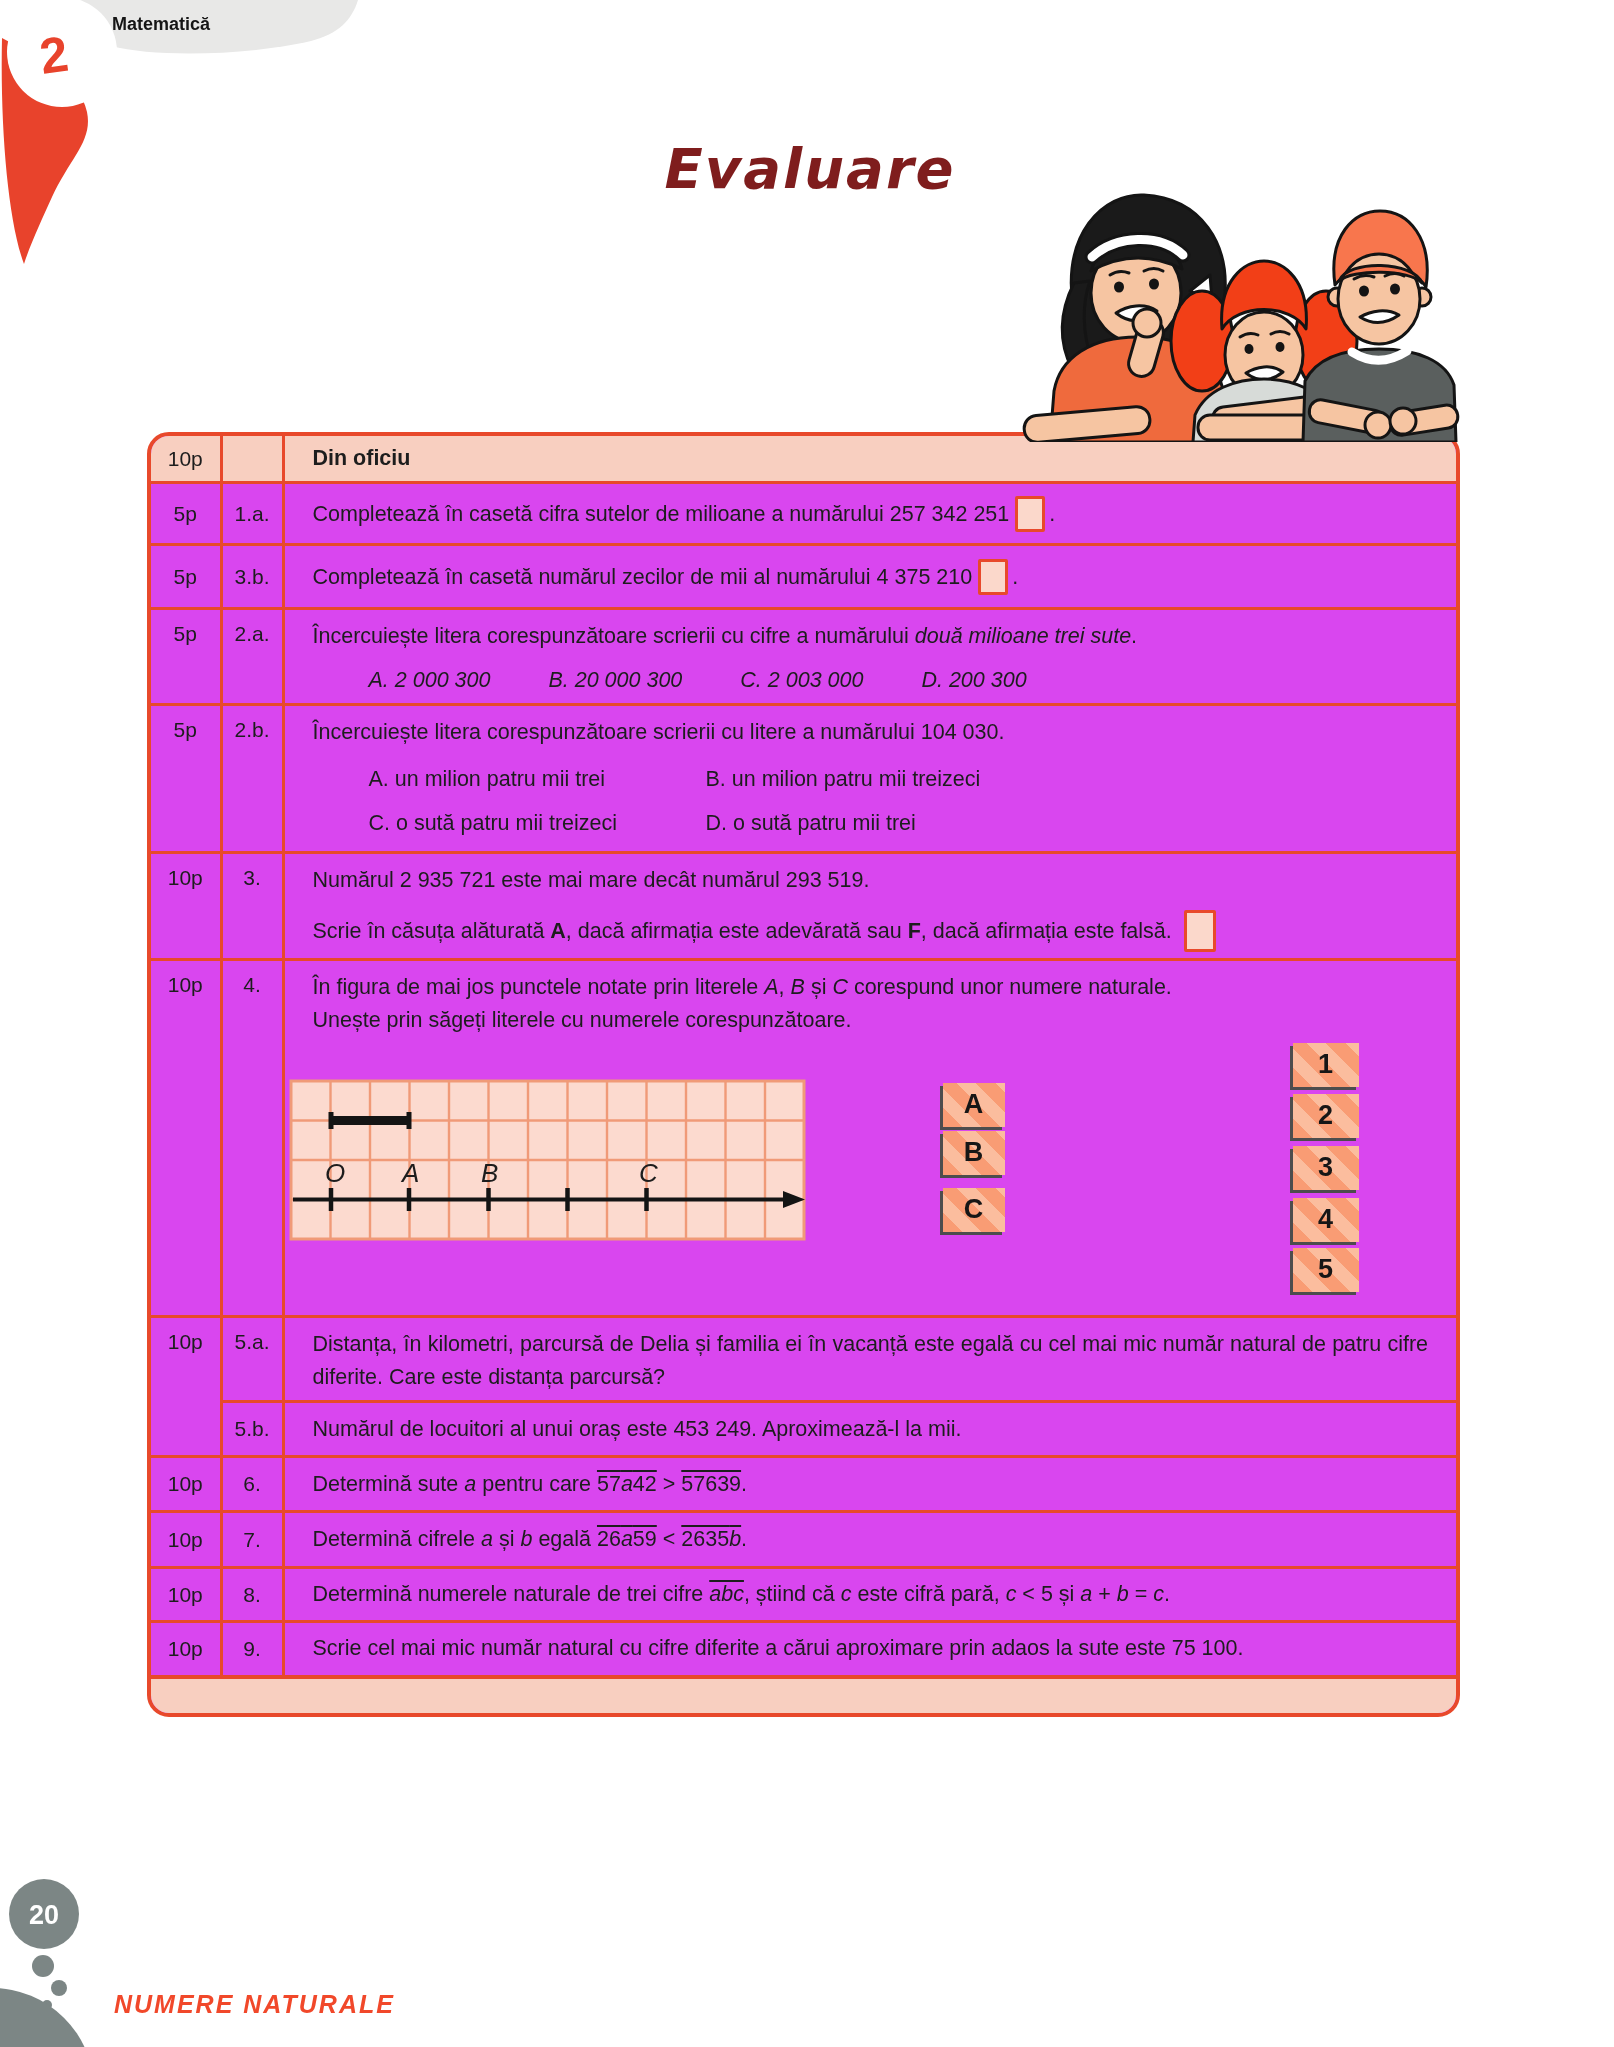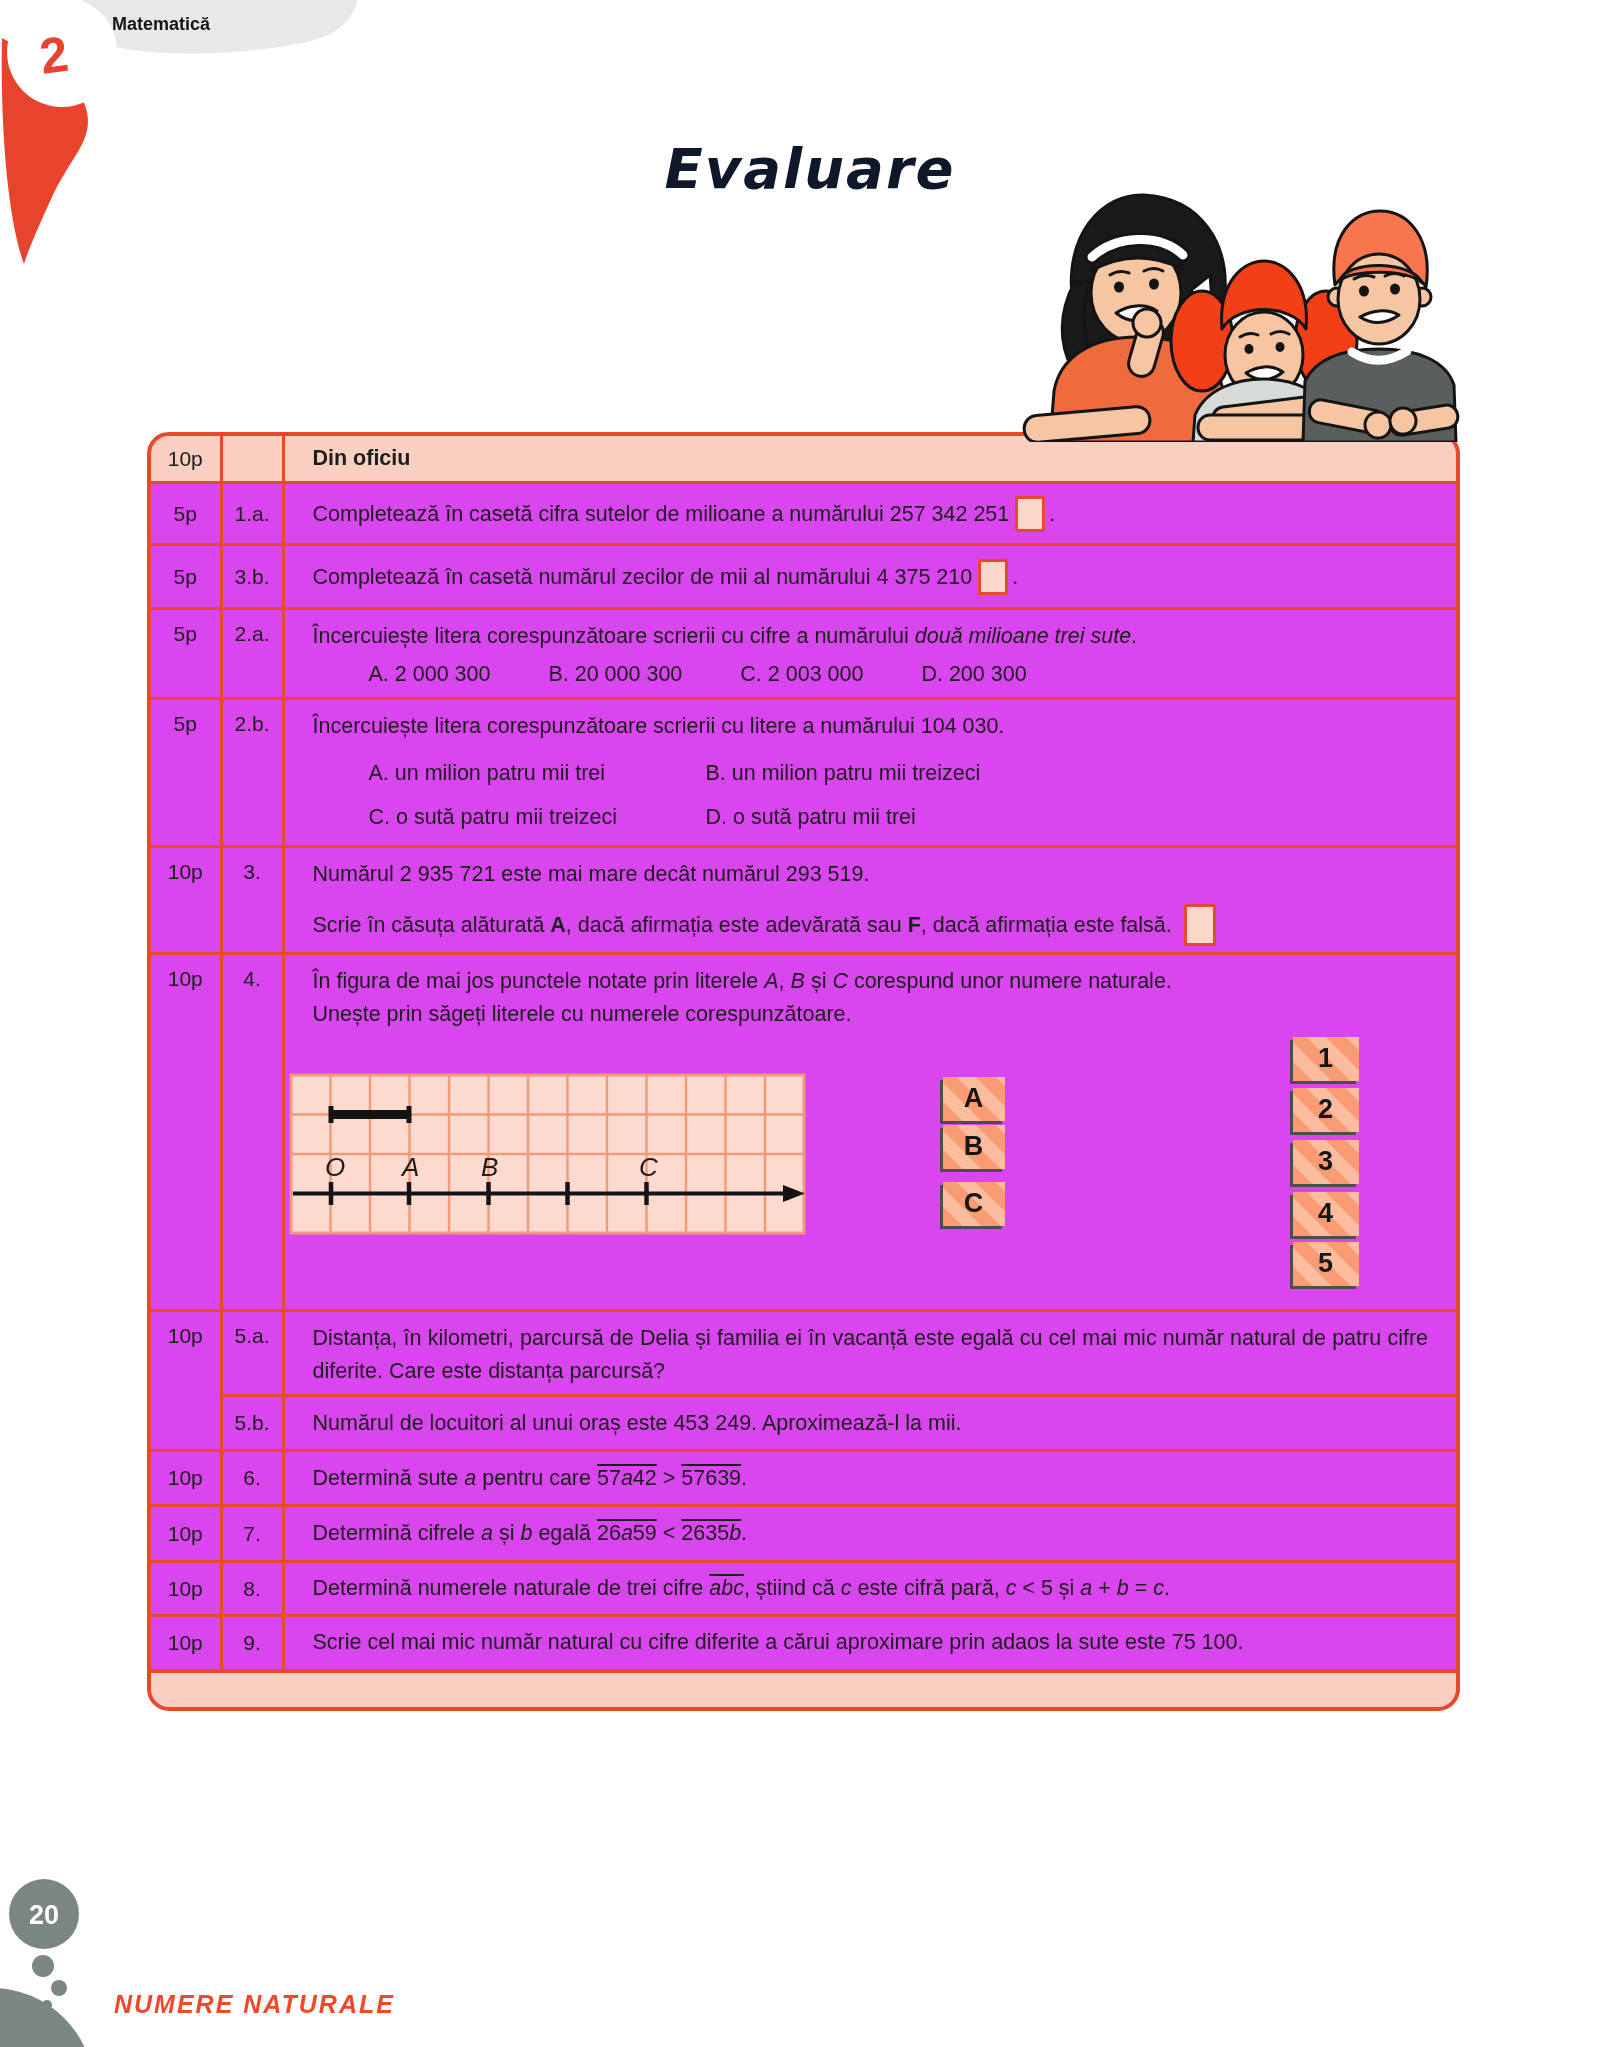--- a/index.html
+++ b/index.html
@@ -9,42 +9,42 @@
     font-family:"Liberation Sans", sans-serif; color:#1d1d1d; overflow:hidden;
   }
   
   .badge-svg { position:absolute; left:0; top:0; }
   .subject-tab-text { font:bold 18px "Liberation Sans", sans-serif; fill:#151515; }
   .unit-num-text { font:bold 50px "Liberation Sans", sans-serif; fill:#e8432c; }
   
   .page-title {
     position:absolute; left:540px; top:136px; width:540px; text-align:center;
     font-family:"DejaVu Sans", sans-serif; font-style:italic; font-weight:600;
-    font-size:56px; letter-spacing:2px; color:#0f172a;
+    font-size:56px; letter-spacing:2px; color:#7f1d1d;
   }
   
   .kids-svg { position:absolute; left:792px; top:163px; z-index:5; }
   
   .table-wrap {
     position:absolute; left:147px; top:432px; width:1313px;
     border:4px solid #e8492b; border-radius:22px; overflow:hidden; background:#d946ef;
     z-index:2;
   }
   table.eval { width:100%; border-collapse:collapse; border:hidden; table-layout:fixed; }
   table.eval td { border:3px solid #e8492b; vertical-align:middle; }
   td.pts  { text-align:center; font-size:21px; }
   td.num  { text-align:center; font-size:21px; }
   td.content { font-size:21.5px; line-height:1.55; padding:6px 28px; }
   tr.head td { background:#f8cfc0; }
   tr.head td.content { font-weight:bold; }
   tr.vtop td.content { vertical-align:top; padding-top:10px; }
   tr.vtop td.pts, tr.vtop td.num { vertical-align:top; padding-top:12px; }
   .line { display:block; }
   .mb { margin-bottom:12px; }
-  .opts { padding-left:56px; margin-top:4px; }
+  .opts { padding-left:56px; margin-top:10px;font-style:italic; }
   .opts .opt { display:inline-block; margin-right:52px; }
   .opts2 { padding-left:56px; margin-top:8px; line-height:2.05; }
   .opts2 .optcol { display:inline-block; min-width:337px; }
   .it { font-style:italic; }
   .b  { font-weight:bold; }
   .ov { text-decoration:overline; text-decoration-thickness:2px; text-decoration-color:#1d1d1d; }
   .just { text-align:justify; }
   .ansbox {
     display:inline-block; width:30px; height:36px; background:#fbd8cb;
     border:3px solid #e8492b; border-radius:2px; vertical-align:-11px; margin:0 4px 0 6px;

